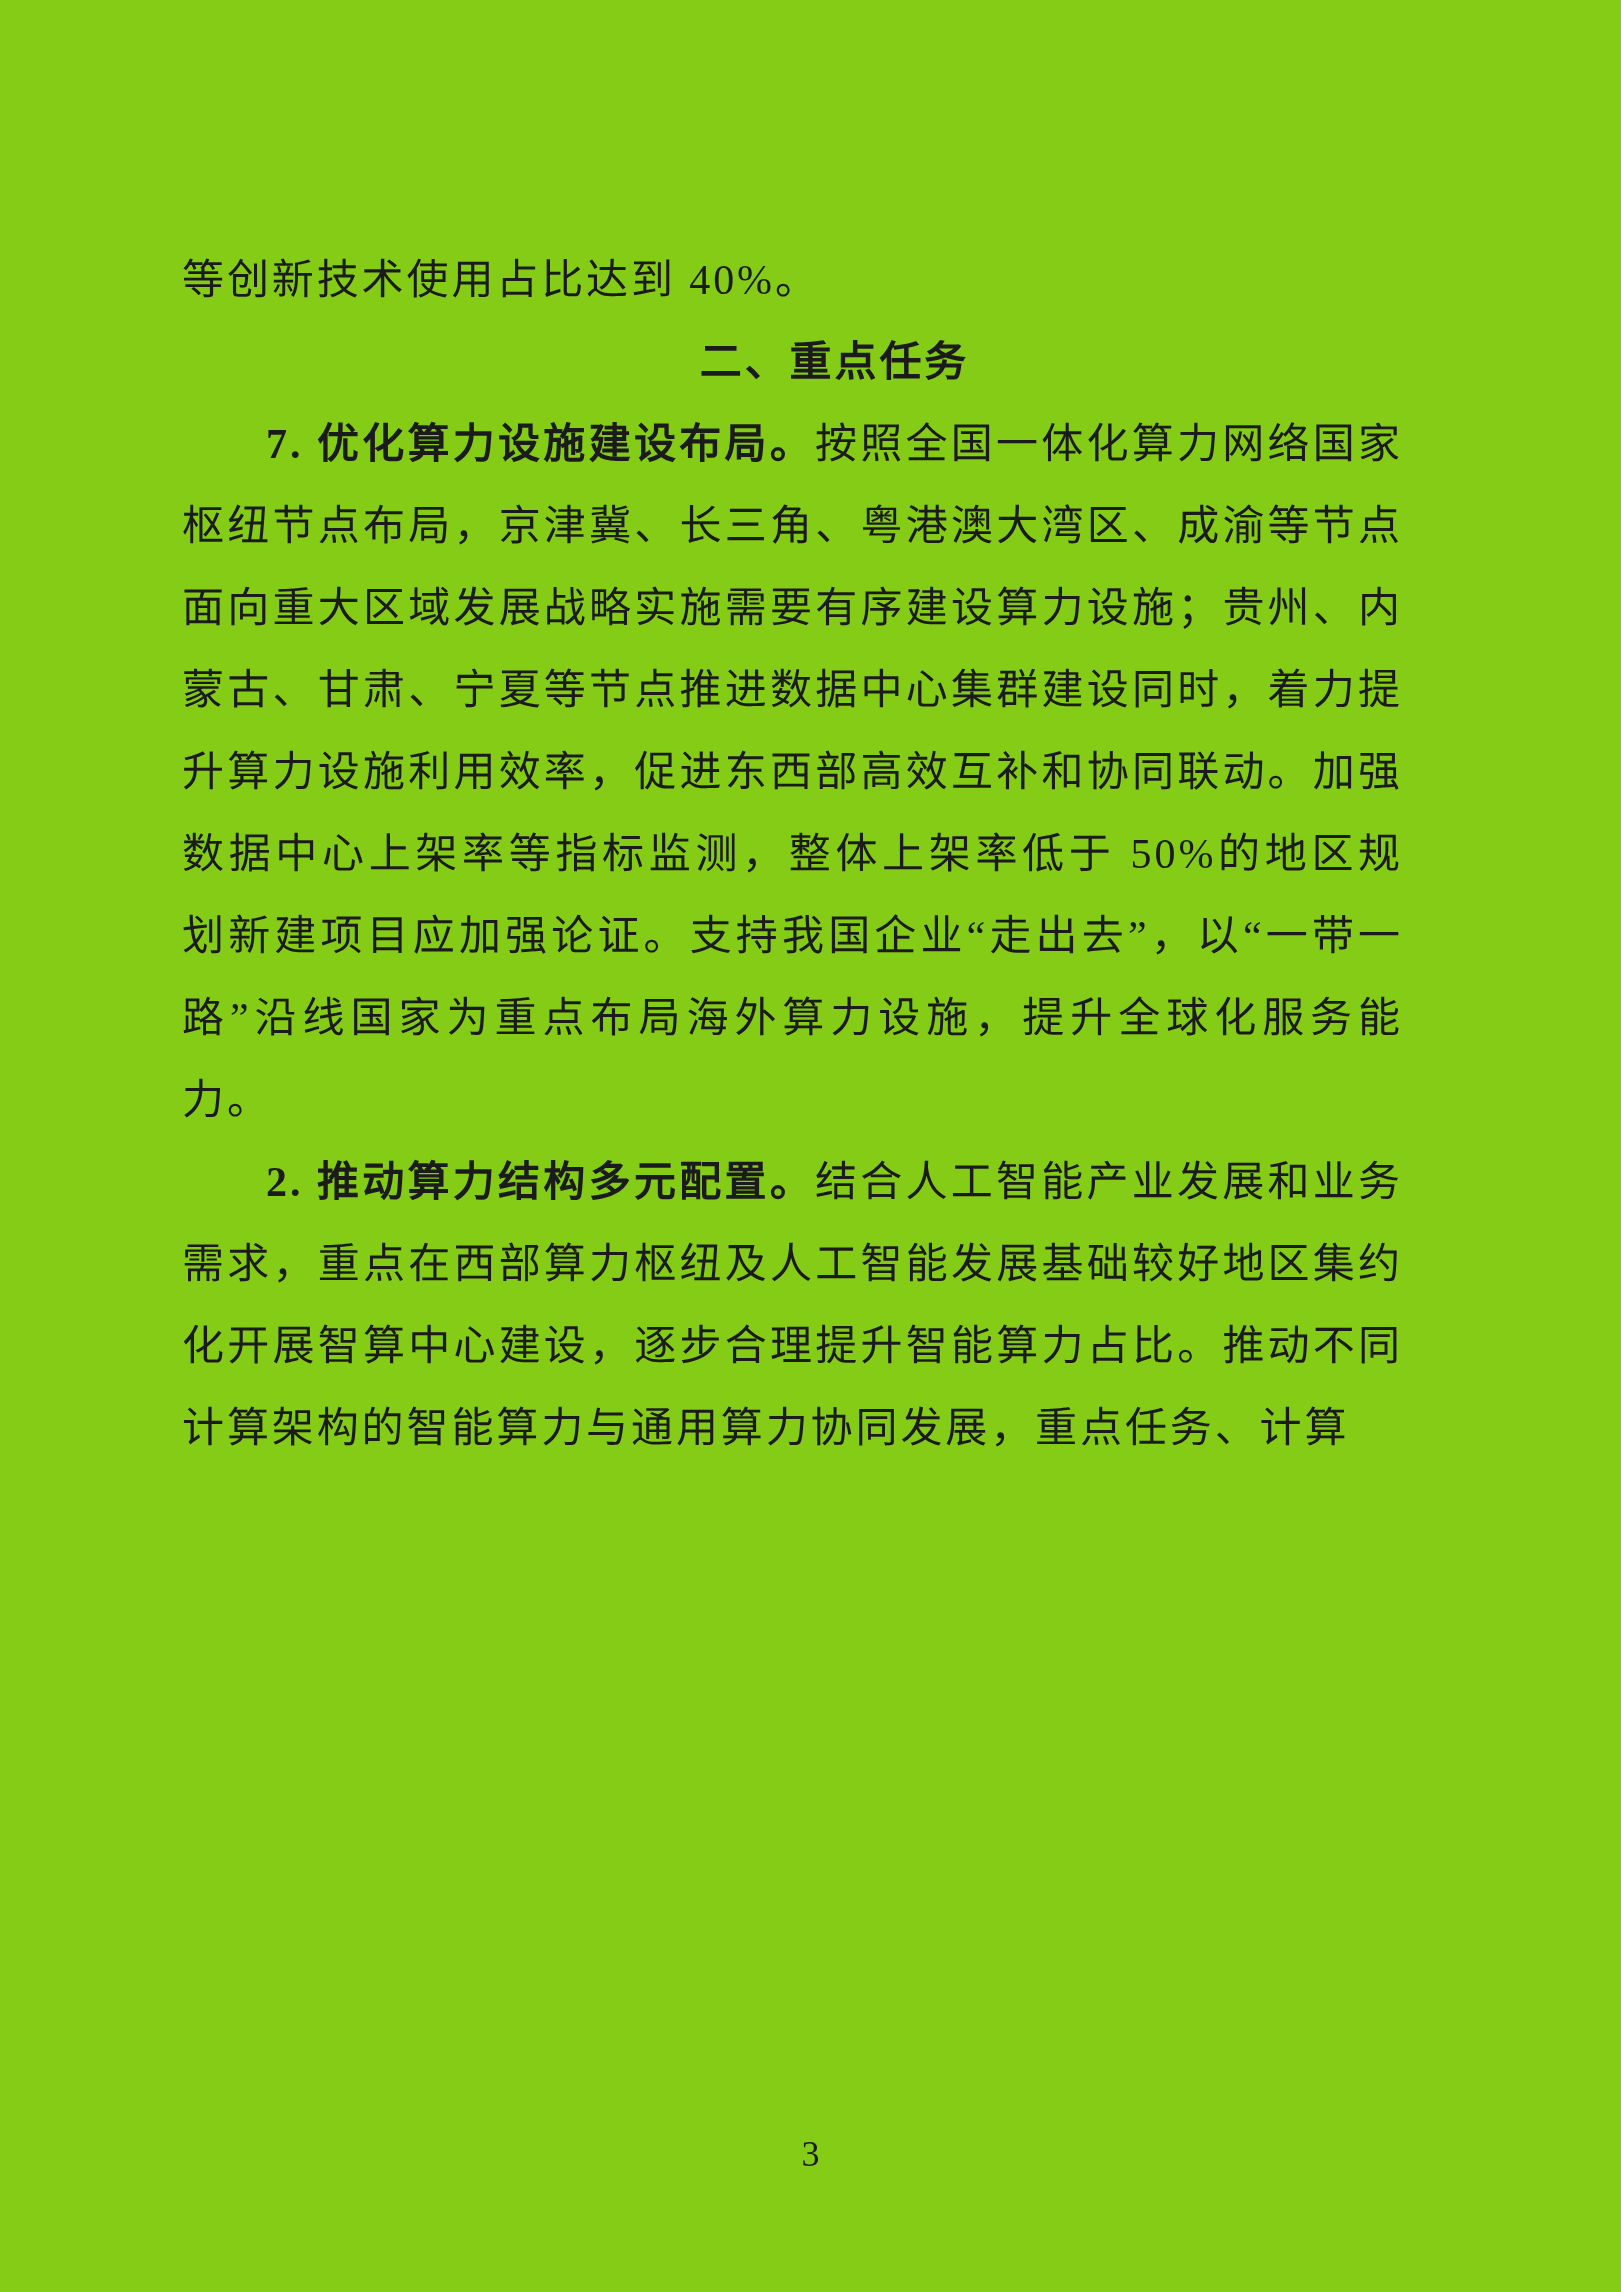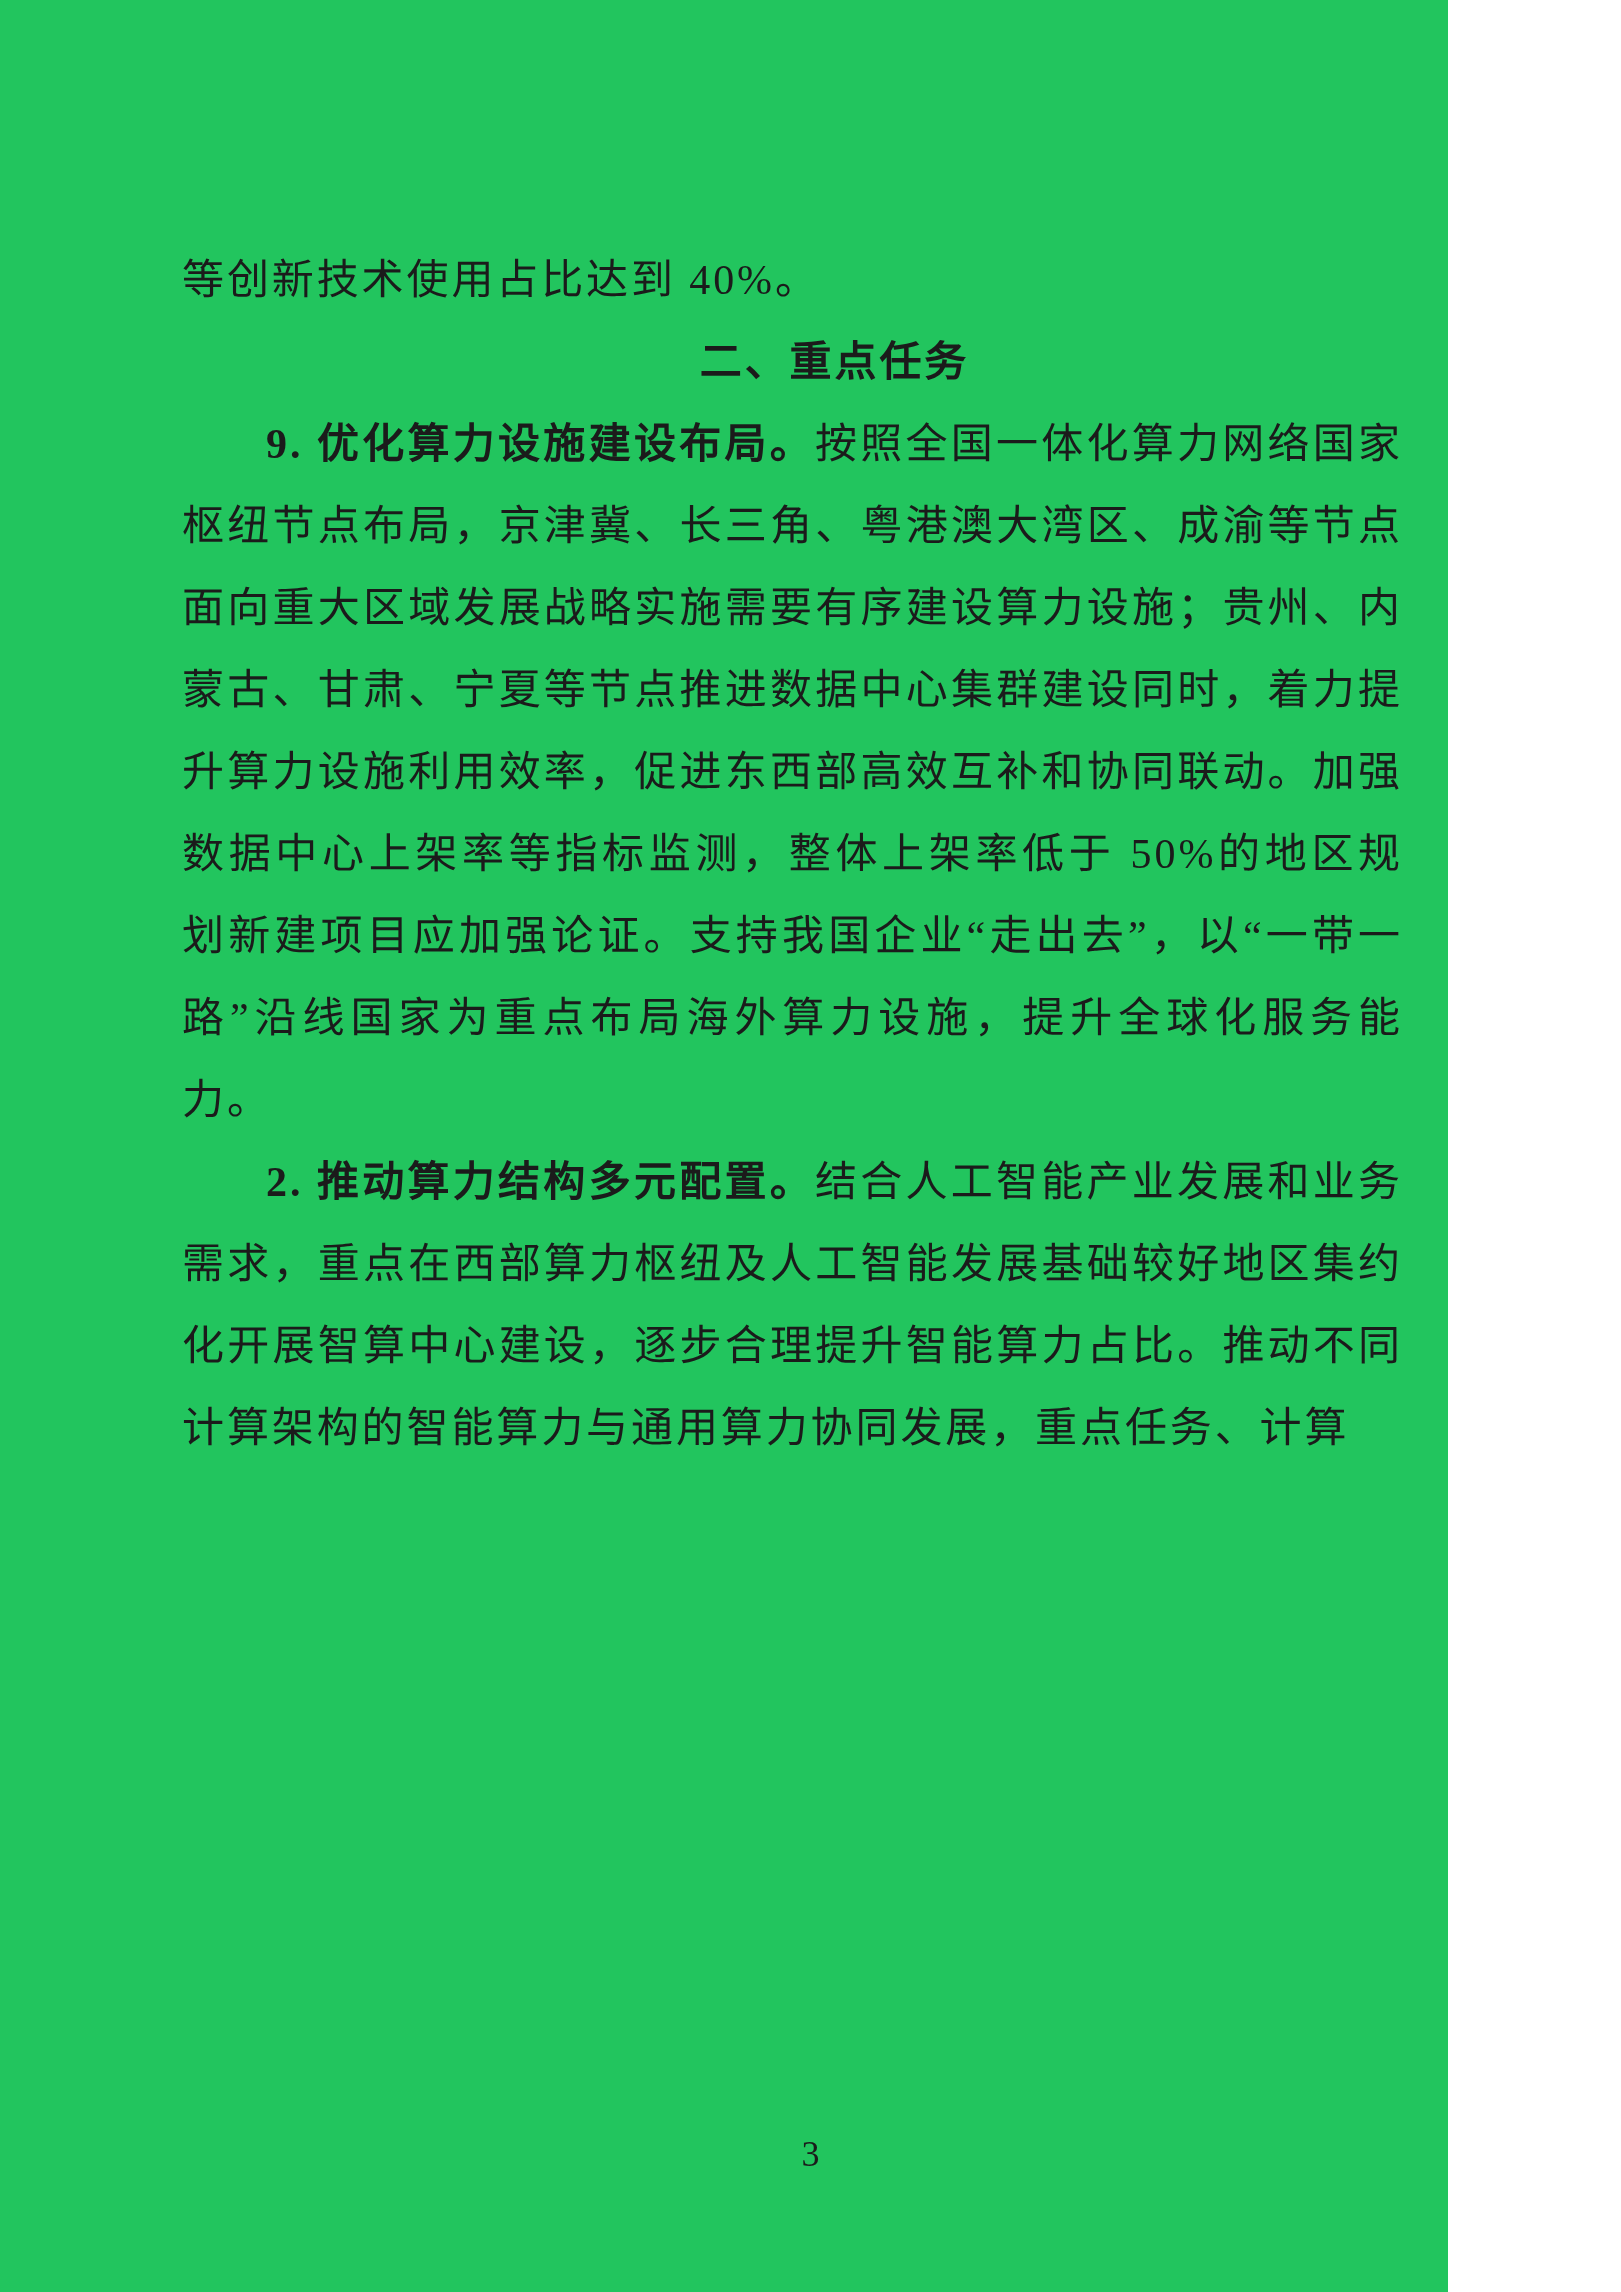--- a/index.html
+++ b/index.html
@@ -2,27 +2,26 @@
 <html lang="zh-CN"><head>
 <meta charset="utf-8">
 <style>
   html, body {
     margin: 0;
     padding: 0;
     background: #ffffff;
   }
   .page {
     position: relative;
-    width: 1436px;
+    width: 1621px;
     height: 2293px;
-    background: #22c55e;
+    background: #84cc16;
     overflow: hidden;
     font-family: "Liberation Serif", "DejaVu Serif", serif;
     color: #1b1b1b;
-    padding-left: 12px;
   }
   .content {
     position: absolute;
     left: 182px;
     top: 239px;
     width: 1221px;
   }
   .content p,
   .content h2,
   .content h3 {
@@ -70,21 +69,21 @@
 <div class="page">
   <div class="content">
 
     <p class="no-indent">等创新技术使用占比达到 40%。</p>
 
 
 
     <h2>二、重点任务</h2>
 
 
-    <p><span class="task-num">9. 优化算力设施建设布局。</span><span>按照全国一体化算力网络国家枢纽节点布局，京津冀、长三角、粤港澳大湾区、成渝等节点面向重大区域发展战略实施需要有序建设算力设施；贵州、内蒙古、甘肃、宁夏等节点推进数据中心集群建设同时，着力提升算力设施利用效率，促进东西部高效互补和协同联动。加强数据中心上架率等指标监测，整体上架率低于 50%的地区规划新建项目应加强论证。支持我国企业“走出去”，以“一带一路”沿线国家为重点布局海外算力设施，提升全球化服务能力。</span></p>
+    <p><span class="task-num">7. 优化算力设施建设布局。</span><span>按照全国一体化算力网络国家枢纽节点布局，京津冀、长三角、粤港澳大湾区、成渝等节点面向重大区域发展战略实施需要有序建设算力设施；贵州、内蒙古、甘肃、宁夏等节点推进数据中心集群建设同时，着力提升算力设施利用效率，促进东西部高效互补和协同联动。加强数据中心上架率等指标监测，整体上架率低于 50%的地区规划新建项目应加强论证。支持我国企业“走出去”，以“一带一路”沿线国家为重点布局海外算力设施，提升全球化服务能力。</span></p>
 
     <p><span class="task-num">2. 推动算力结构多元配置。</span><span>结合人工智能产业发展和业务需求，重点在西部算力枢纽及人工智能发展基础较好地区集约化开展智算中心建设，逐步合理提升智能算力占比。推动不同计算架构的智能算力与通用算力协同发展，重点任务、计算</span></p>
 
   </div>
 
   <div class="page-number">3</div>
 </div>
 
 
 </body></html>

